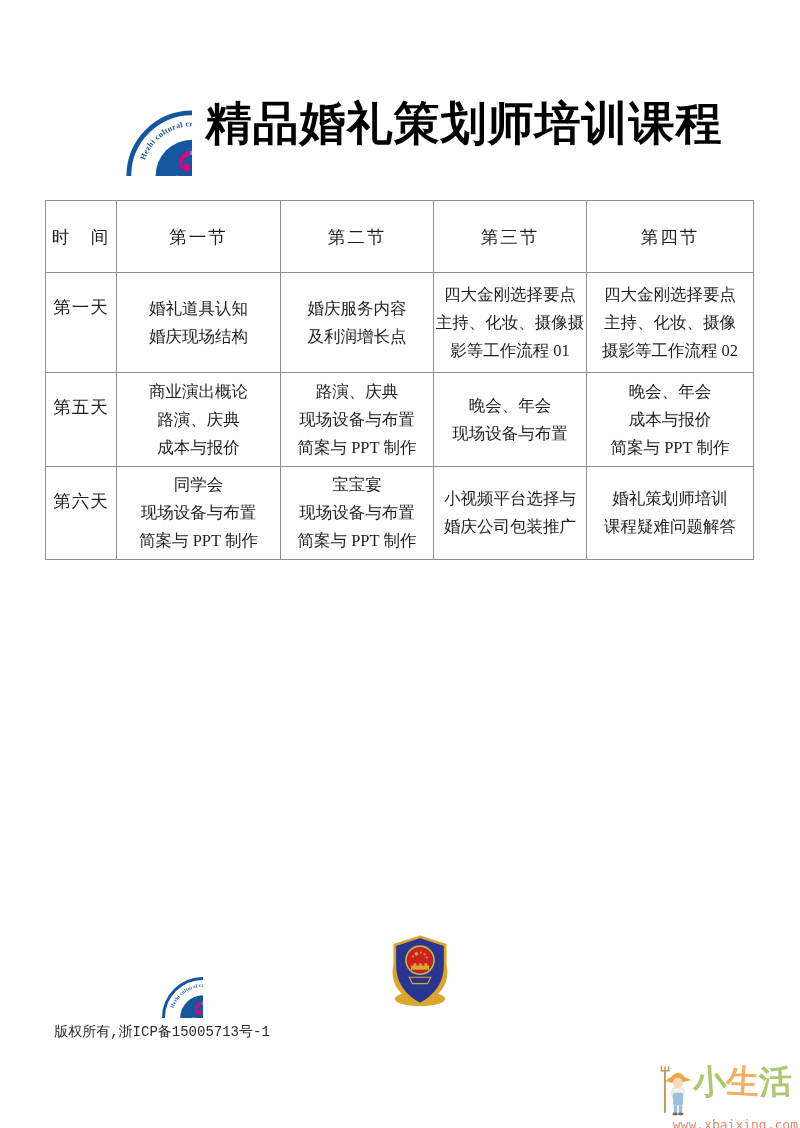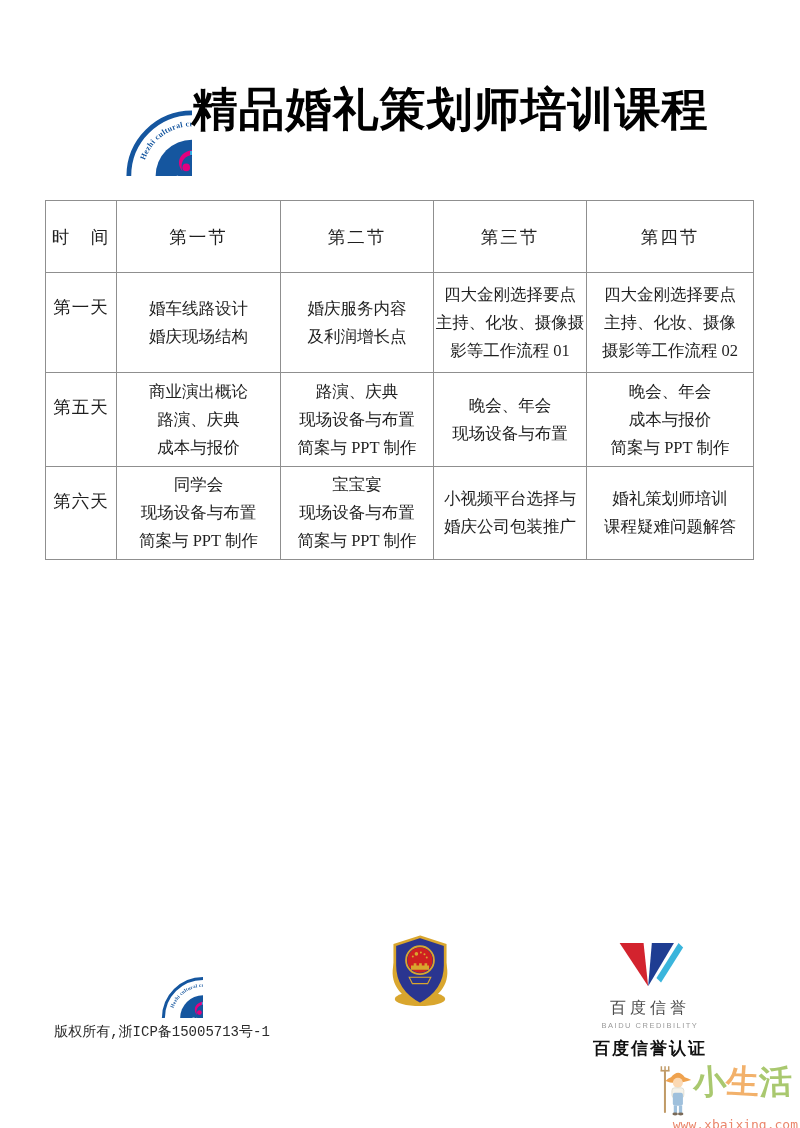--- a/index.html
+++ b/index.html
@@ -7,21 +7,21 @@
     --badge-gold:#d9a62e; --badge-navy:#2a3590; --badge-red:#cf2020;
     --baidu-red:#d3232e; --baidu-navy:#1e3d92; --baidu-cyan:#3ab5dc;
     --wm-green:#9bbf56; --wm-orange:#f0a452; --wm-url:#e8795b;
   }
   html,body{margin:0;padding:0;background:#fff;}
   .page{position:relative;width:800px;height:1128px;background:#fff;overflow:hidden;
         font-family:"Liberation Serif","DejaVu Serif",serif;color:var(--ink);}
 
   
   .main-logo{position:absolute;left:58px;top:42px;width:134px;height:134px;}
-  .page-title{position:absolute;left:170px;top:84px;width:560px;margin:0;
+  .page-title{position:absolute;left:170px;top:84px;width:560px;margin:14px;
     text-align:center;font-size:46px;line-height:52px;font-weight:bold;color:#000;
     letter-spacing:1px;font-family:"Liberation Serif","DejaVu Serif",serif;}
 
   
   .table-wrap{position:absolute;left:45px;top:200px;}
   table.schedule{border-collapse:collapse;table-layout:fixed;}
   table.schedule th,table.schedule td{border:1px solid var(--grid);padding:0;
     text-align:center;font-weight:normal;color:var(--ink);}
   table.schedule th{font-size:17.5px;letter-spacing:2px;}
   table.schedule thead tr{height:72px;}
@@ -116,21 +116,21 @@
             <th>第三节</th>
             <th>第四节</th>
           </tr>
         </thead>
       <tbody>
           <tr>
             <td class="day-cell">
               <div class="line">第一天</div>
             </td>
             <td class="lesson-cell">
-              <div class="line">婚车线路设计</div>
+              <div class="line">婚礼道具认知</div>
               <div class="line">婚庆现场结构</div>
             </td>
             <td class="lesson-cell">
               <div class="line">婚庆服务内容</div>
               <div class="line">及利润增长点</div>
             </td>
             <td class="lesson-cell">
               <div class="line">四大金刚选择要点</div>
               <div class="line">主持、化妆、摄像摄</div>
               <div class="line">影等工作流程 01</div>
@@ -206,30 +206,20 @@
     <circle cx="40" cy="30" r="14" style="fill:var(--badge-red)"></circle>
     <circle cx="36" cy="23" r="2" style="fill:var(--badge-gold)"></circle>
     <circle cx="41" cy="21.5" r="1.1" style="fill:var(--badge-gold)"></circle>
     <circle cx="45" cy="23.5" r="1.1" style="fill:var(--badge-gold)"></circle>
     <circle cx="47.5" cy="27" r="1.1" style="fill:var(--badge-gold)"></circle>
     <circle cx="32" cy="26" r="1.1" style="fill:var(--badge-gold)"></circle>
     <path d="M30,36 h3 v-2.5 h3 v2.5 h3 v-2.5 h3 v2.5 h3 v-2.5 h3 v2.5 h2 v4.5 h-20 Z" style="fill:var(--badge-gold)"></path>
     <path d="M28,49 h24 l-3.5,7 h-17 Z" style="fill:var(--badge-navy);stroke:var(--badge-gold)" stroke-width="1.2"></path>
   </svg>
 
-  <div class="baidu-block">
-    <svg class="baidu-mark" viewBox="0 0 76 56">
-      <polygon points="5,3 31,3 36,50" style="fill:var(--baidu-red)"></polygon>
-      <polygon points="64,3 40,3 36,50" style="fill:var(--baidu-navy)"></polygon>
-      <polygon points="69,3 74,8 50,46 45,41" style="fill:var(--baidu-cyan)"></polygon>
-    </svg>
-    <div class="baidu-cn">百度信誉</div>
-    <div class="baidu-en">BAIDU CREDIBILITY</div>
-    <div class="baidu-cert">百度信誉认证</div>
-  </div>
 
   <div class="watermark">
     <div class="wm-row">
       <svg class="wm-cartoon" viewBox="0 0 36 56">
         <rect x="0.5" y="5" width="10" height="1.8" fill="#c09a66"></rect>
         <path d="M1.5,5 v-4 M5.5,5 v-4 M9.5,5 v-4" stroke="#c09a66" stroke-width="1.6" fill="none"></path>
         <rect x="4.3" y="6" width="2.2" height="46" rx="1" fill="#c09a66"></rect>
         <path d="M12,13 q8,-10 15,0 q4,1 7,3 q-18,6 -28,1 q3,-3 6,-4 Z" fill="#efa24e"></path>
         <circle cx="19.5" cy="19" r="5.5" fill="#fbd9b4"></circle>
         <rect x="13" y="24.5" width="13" height="11" rx="3" fill="#f4f2ea" stroke="#d9d6c8" stroke-width="0.8"></rect>

